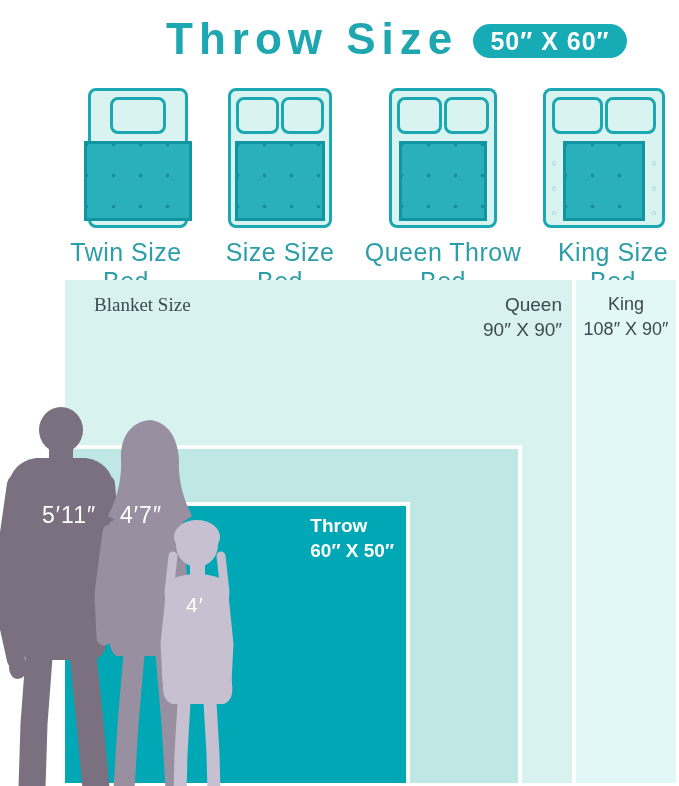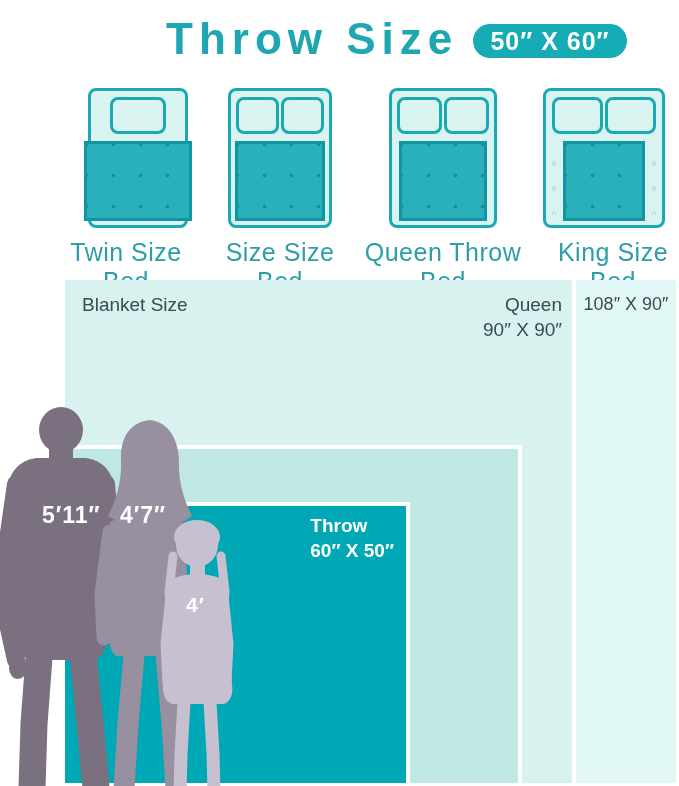--- a/index.html
+++ b/index.html
@@ -31,29 +31,29 @@
   
   .rect { position:absolute; }
   .rect-queen { left:65px; top:264px; width:507px; height:503px; background:#d7f2ef; }
   .rect-king  { left:576px; top:264px; width:100px; height:503px; background:#e2f8f7; }
   .rect-twin  { left:65px; top:429px; width:457px; height:338px; background:#bfe8e4;
                 border-top:4px solid #fff; border-right:4px solid #fff; }
   .rect-throw { left:65px; top:486px; width:345px; height:281px; background:#00a7b5;
                 border-top:4px solid #fff; border-right:4px solid #fff; }
 
   .chart-text { position:absolute; font-size:19px; color:#3c4a52; line-height:25px; white-space:nowrap; }
-  .blanket-size-label { left:82px; top:276px; }
+  .blanket-size-label { left:94px; top:276px;font-family:Liberation Serif, serif; }
   .queen-label { right:117px; top:276px; text-align:right; }
   .king-label  { left:576px; top:276px; width:100px; text-align:center; font-size:18px; }
   .twin-label  { right:169px; top:441px; text-align:right; }
   .throw-label { right:285px; top:497px; color:#ffffff; font-weight:bold; }
 
   
   .people-svg { position:absolute; left:0; top:378px; width:250px; height:410px; }
-  .height-label { position:absolute; color:#ffffff; font-weight:700; font-size:23px; letter-spacing:1px; }
+  .height-label { position:absolute; color:#ffffff; font-weight:400; font-size:23px; letter-spacing:1px; }
   .h-man   { left:42px;  top:486px; }
   .h-woman { left:120px; top:486px; }
   .h-girl  { left:186px; top:577px; font-size:21px; }
 </style>
 </head>
 <body>
 
 <div class="canvas">
 
   <div class="title">Throw Size</div>
@@ -101,20 +101,21 @@
   <div class="rect rect-twin"></div>
   <div class="rect rect-throw"></div>
 
   <div class="chart-text blanket-size-label">Blanket Size</div>
 
   <div class="chart-text queen-label">
     <div>Queen</div>
     <div>90″ X 90″</div>
   </div>
   <div class="chart-text king-label">
+    <div>King</div>
     <div>108″ X 90″</div>
   </div>
   <div class="chart-text throw-label">
     <div>Throw</div>
     <div>60″ X 50″</div>
   </div>
 
   <svg class="people-svg" viewBox="0 0 250 410">
 
     <g fill="#7a7080" stroke="#7a7080">

